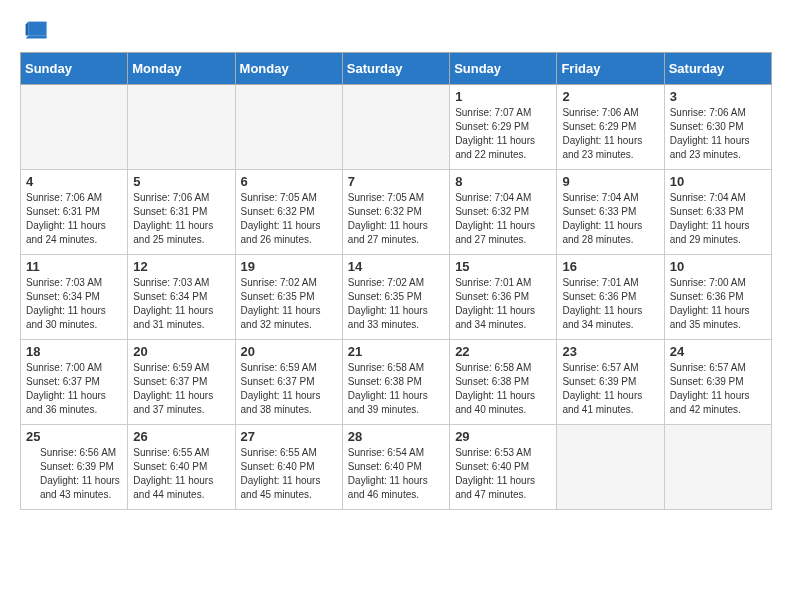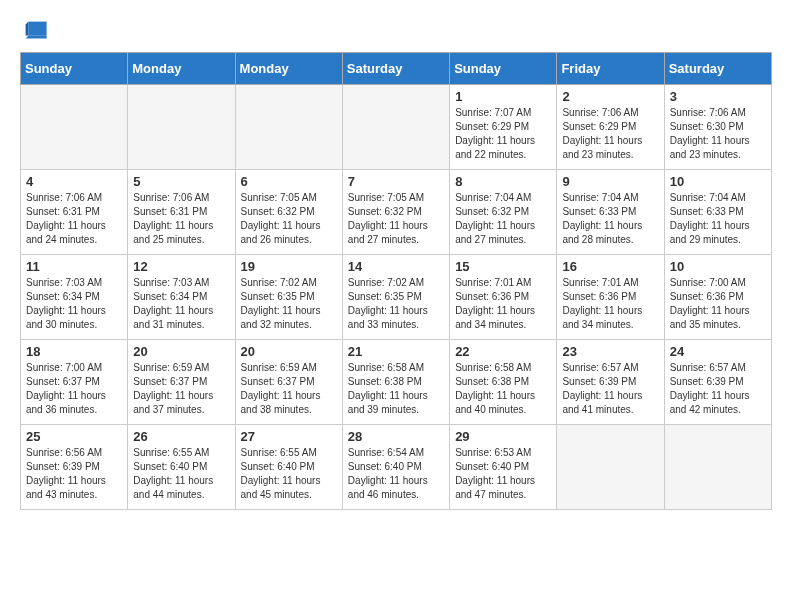--- a/index.html
+++ b/index.html
@@ -308,21 +308,21 @@
             <span class="day-number">24</span>
             <div class="day-info" style="white-space: pre-line;">Sunrise: 6:57 AM
 Sunset: 6:39 PM
 Daylight: 11 hours
 and 42 minutes.</div>
           </td>
         </tr>
         <tr>
           <td>
             <span class="day-number">25</span>
-            <div class="day-info" style="white-space: pre-line;">Sunrise: 6:56 AM
+            <div class="day-info" style="white-space: pre-line; margin-left: 14px;">Sunrise: 6:56 AM
 Sunset: 6:39 PM
 Daylight: 11 hours
 and 43 minutes.</div>
           </td>
           <td>
             <span class="day-number">26</span>
             <div class="day-info" style="white-space: pre-line;">Sunrise: 6:55 AM
 Sunset: 6:40 PM
 Daylight: 11 hours
 and 44 minutes.</div>

